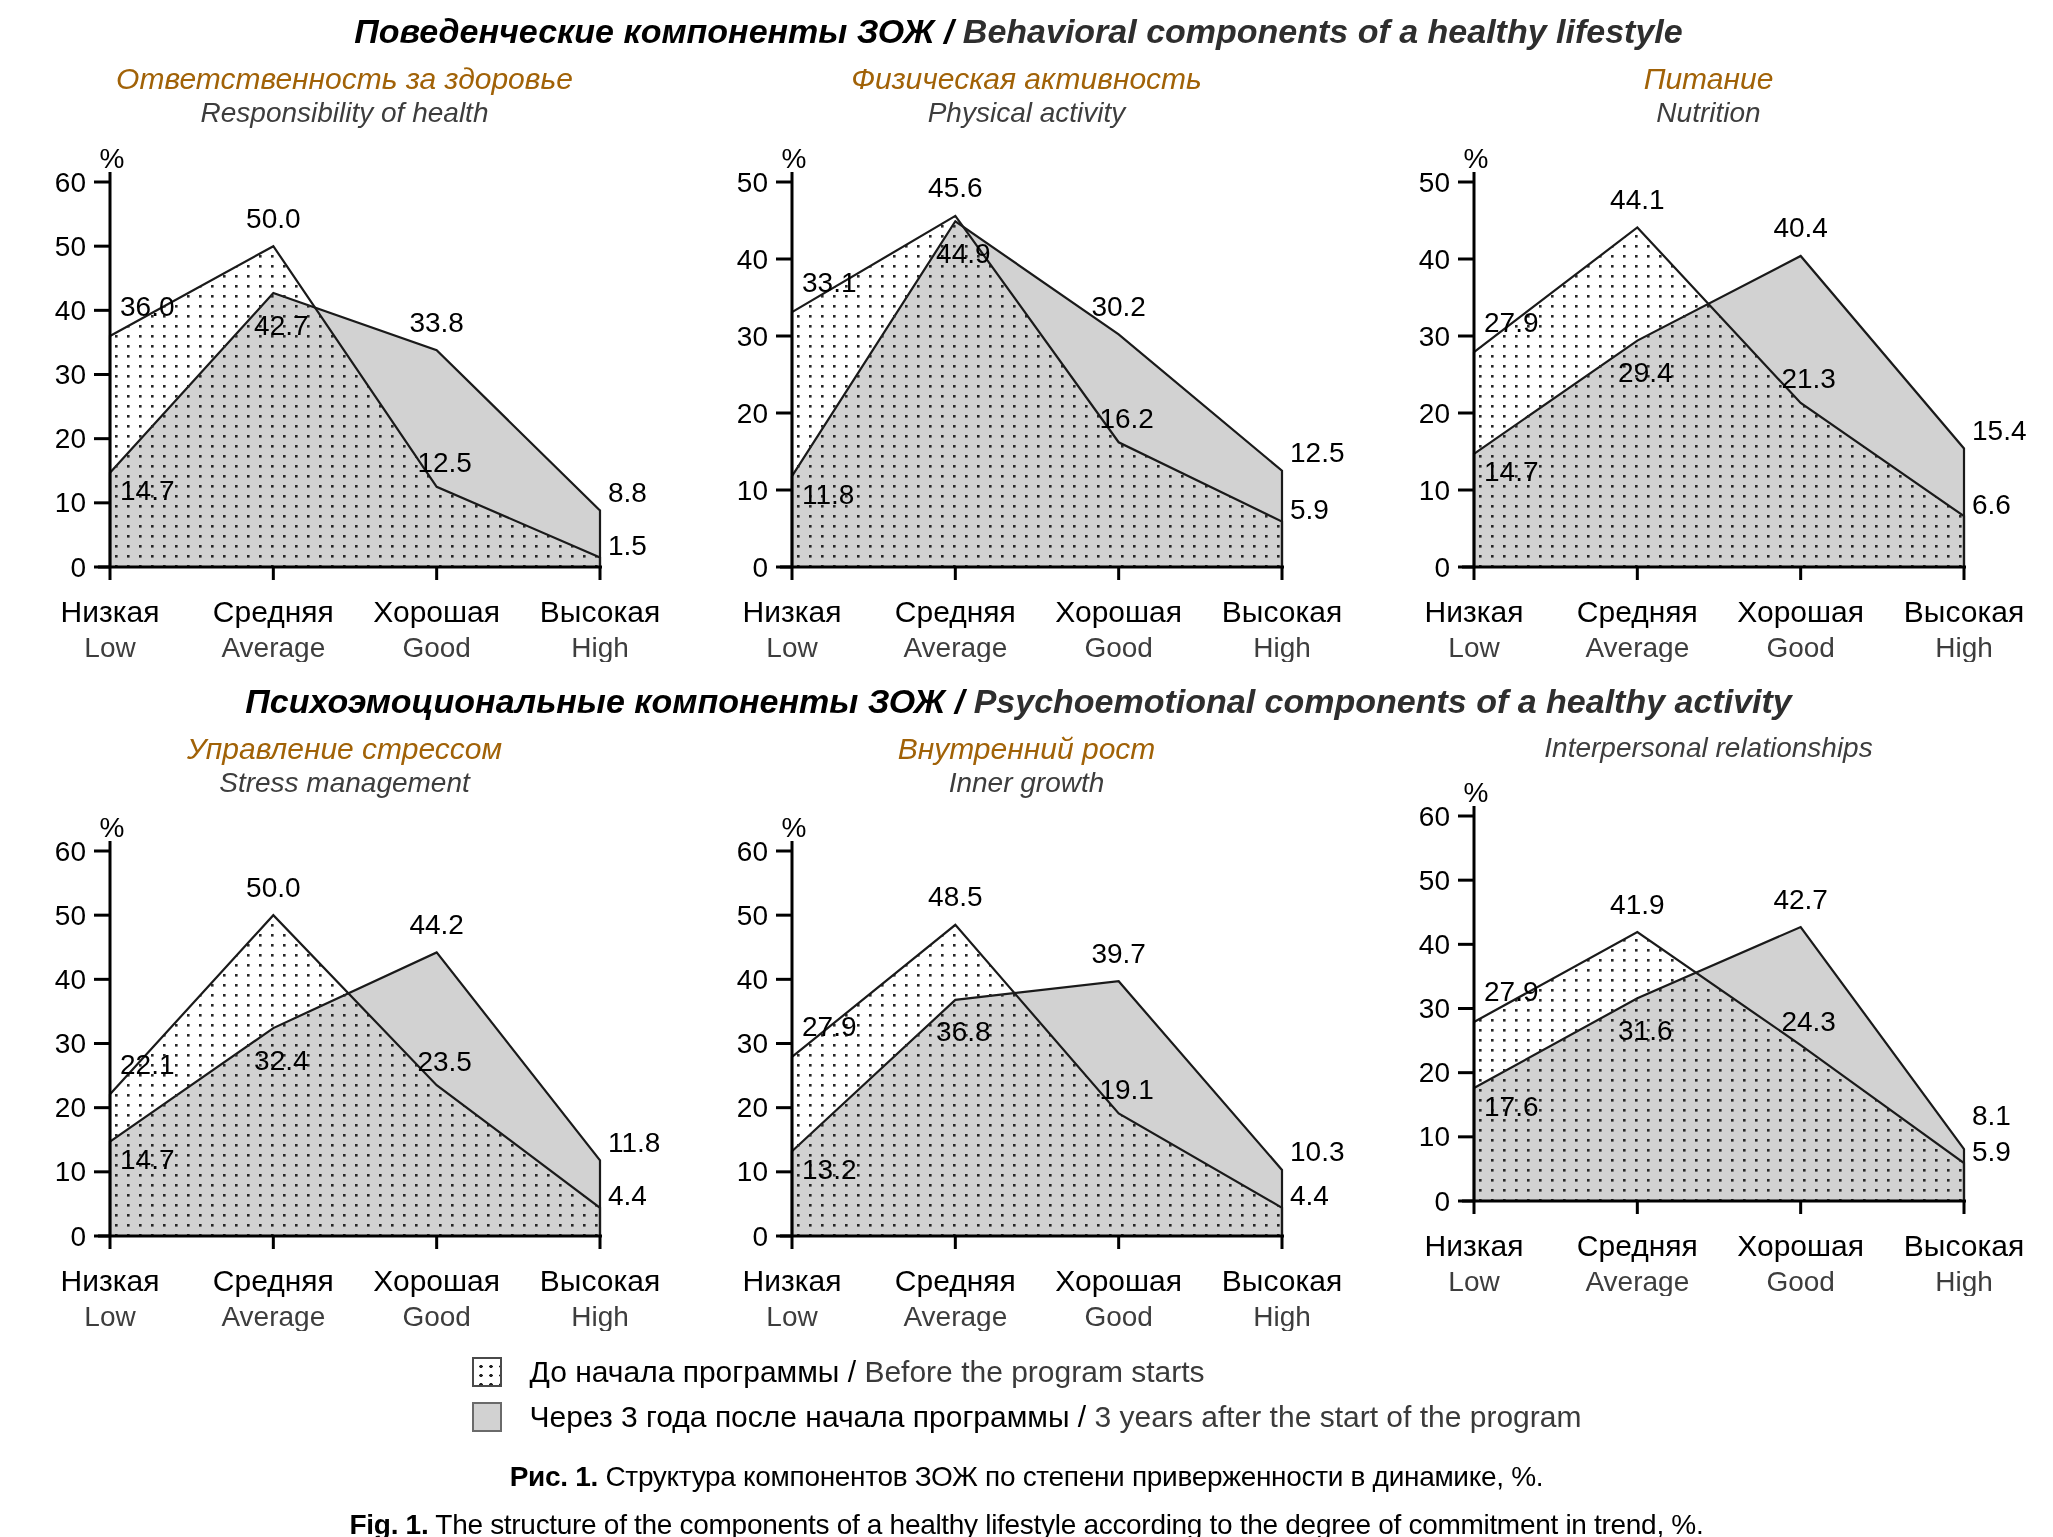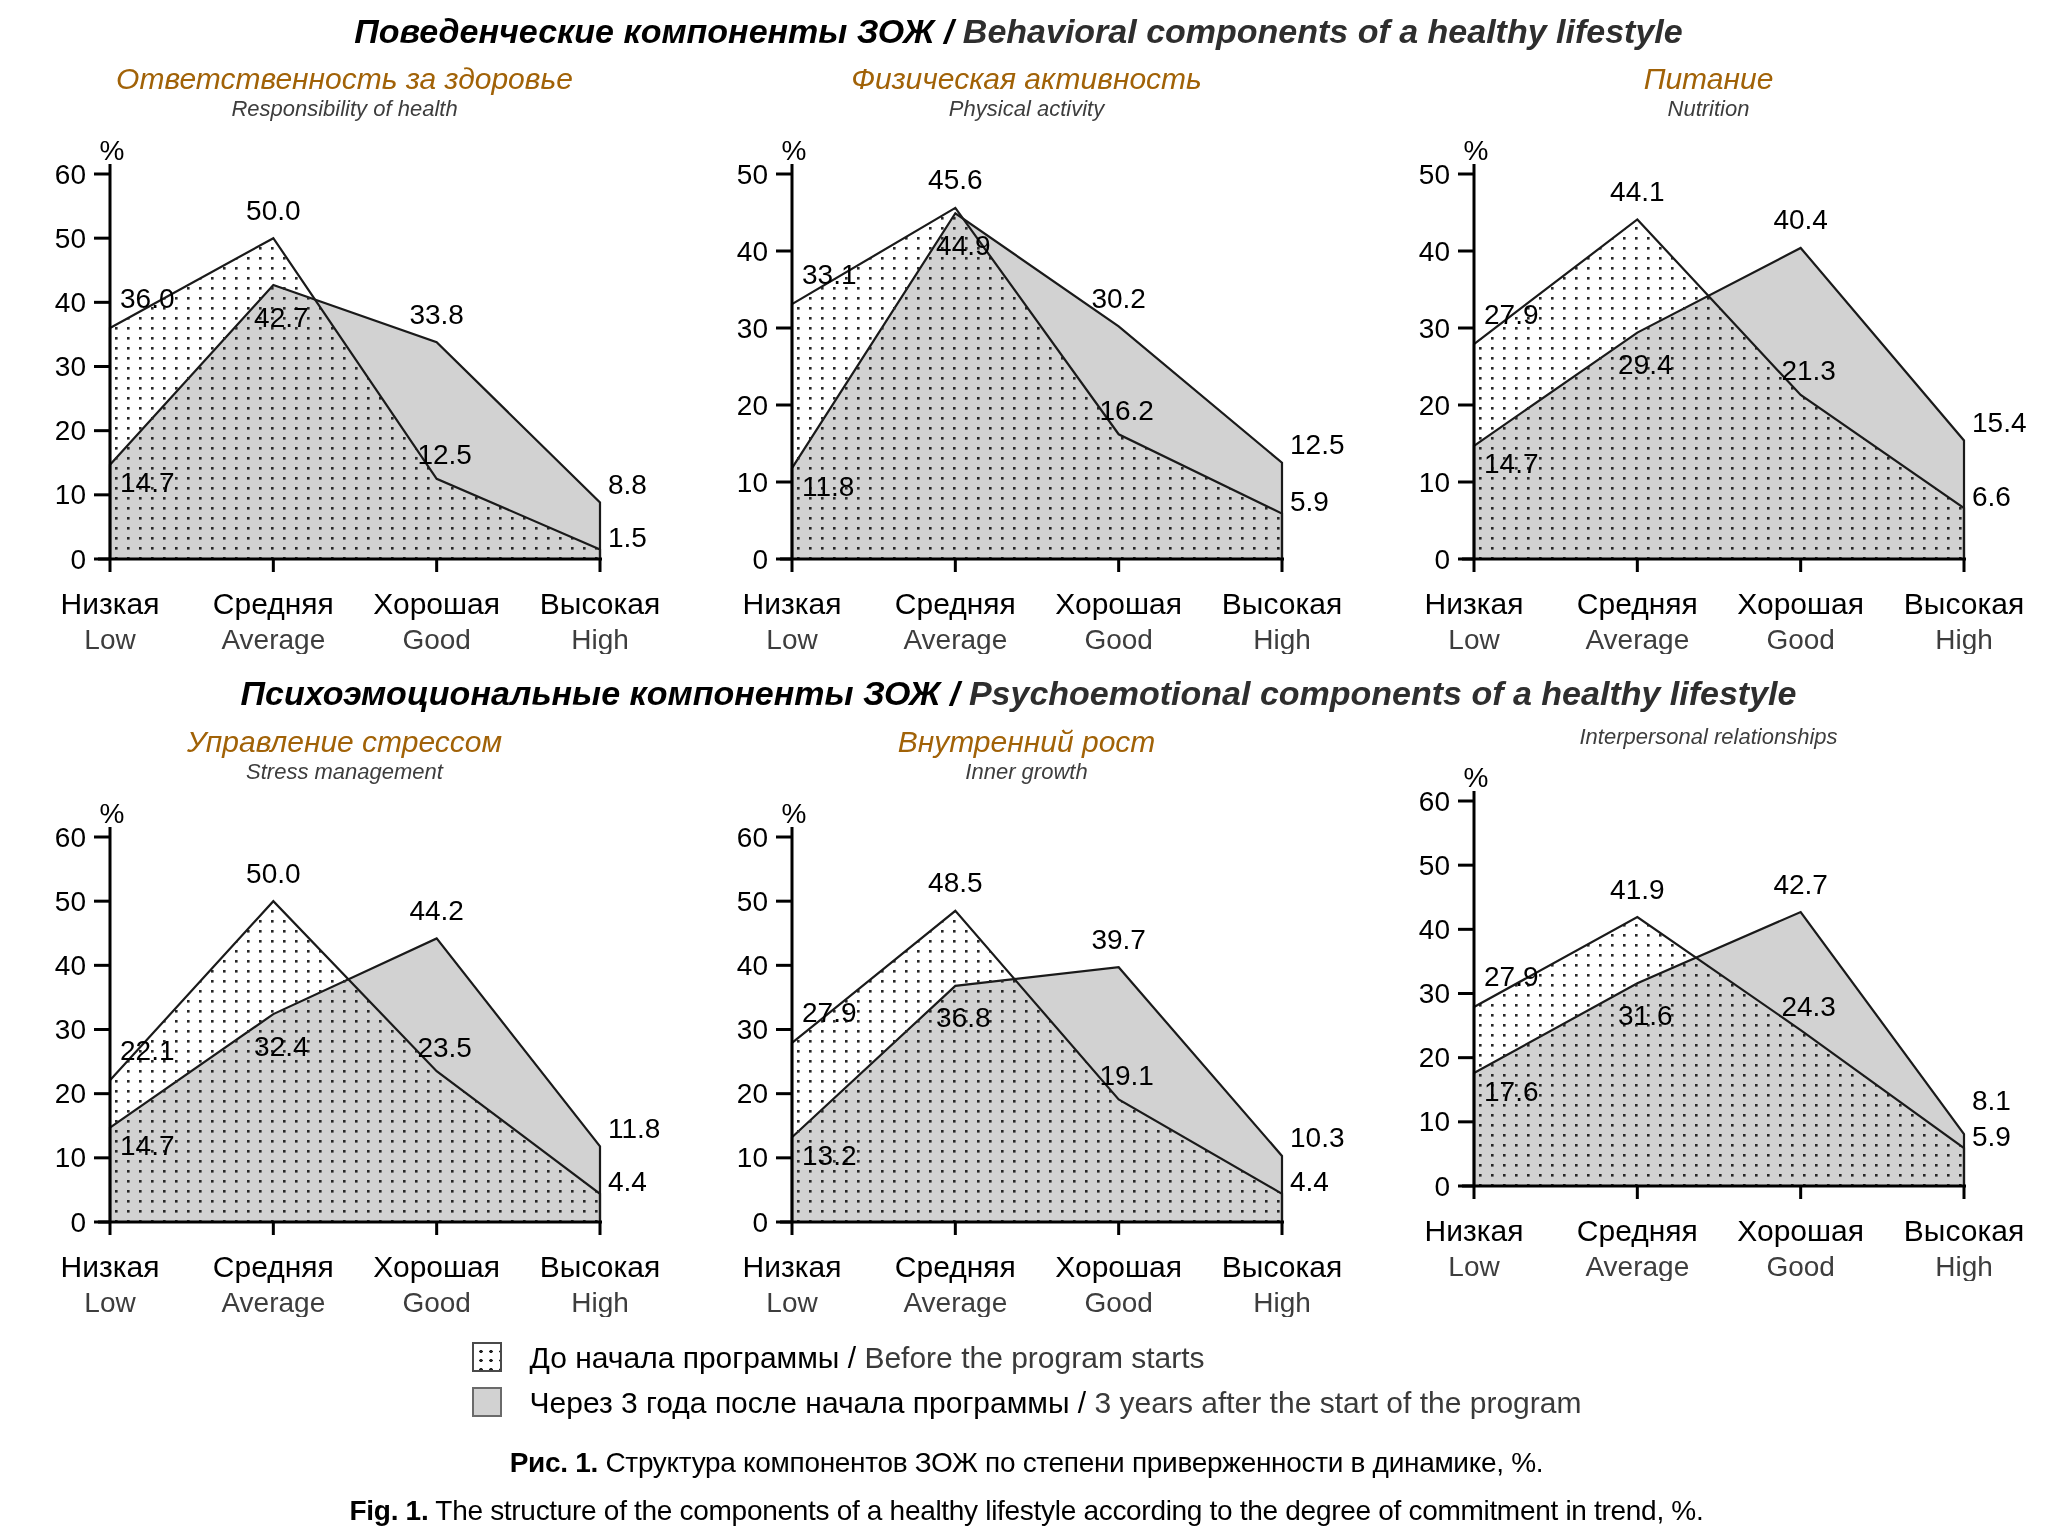--- a/index.html
+++ b/index.html
@@ -12,21 +12,21 @@
   .sec-title{
     text-align:center;font-style:italic;font-weight:bold;
     font-size:34px;margin:4px 16px 10px 0;line-height:1.15;
   }
   .sec-title .en{color:#2e2e2e;}
   .section + .section{margin-top:20px;}
   .chart-row{display:flex;justify-content:center;gap:22px;}
   .chart-cell{width:660px;flex:none;}
   .chart-title{text-align:center;font-style:italic;line-height:1.18;margin:0 0 2px 0;}
   .chart-title .ru{display:block;font-size:30px;color:#a16207;}
-  .chart-title .en{display:block;font-size:22px;color:#3d3d3d;}
+  .chart-title .en{display:block;font-size:28px;color:#3d3d3d;}
   svg.chart{display:block;margin:0 auto;}
   .legend{margin:24px auto 0 auto;width:fit-content;display:flex;flex-direction:column;gap:12px;}
   .legend-row{display:flex;align-items:center;gap:28px;font-size:30px;line-height:1.1;}
   .swatch{width:30px;height:30px;box-sizing:border-box;border:2px solid #4a4a4a;flex:none;}
   .swatch.dotted{
     background-color:#fff;
     background-image:radial-gradient(circle,#222 1.5px,transparent 1.9px);
     background-size:10px 9px;background-position:2px 3px;
   }
   .swatch.gray{background:#d2d2d2;border-color:#6a6a6a;}
@@ -198,21 +198,21 @@
             <text x="421.6666666666667" y="95.92000000000002" fill="#000000" font-size="28" font-family="&quot;Liberation Sans&quot;,sans-serif" text-anchor="middle" dominant-baseline="central">40.4</text>
             <text x="429.6666666666667" y="246.99" fill="#000000" font-size="28" font-family="&quot;Liberation Sans&quot;,sans-serif" text-anchor="middle" dominant-baseline="central">21.3</text>
             <text x="593" y="298.42" fill="#000000" font-size="28" font-family="&quot;Liberation Sans&quot;,sans-serif" text-anchor="start" dominant-baseline="central">15.4</text>
             <text x="593" y="372.18" fill="#000000" font-size="28" font-family="&quot;Liberation Sans&quot;,sans-serif" text-anchor="start" dominant-baseline="central">6.6</text>
           </svg>
         </div>
       </div>
   </div>
 
   <div class="section">
-    <h2 class="sec-title"><span class="ru">Психоэмоциональные компоненты ЗОЖ</span><span class="sep"> / </span><span class="en">Psychoemotional components of a healthy lifestyle</span></h2>
+    <h2 class="sec-title"><span class="ru">Психоэмоциональные компоненты ЗОЖ</span><span class="sep"> / </span><span class="en">Psychoemotional components of a healthy activity</span></h2>
     <div class="chart-row">
         <div class="chart-cell">
           <div class="chart-title">
             <span class="ru">Управление стрессом</span>
             <span class="en">Stress management</span>
           </div>
           <svg class="chart" width="660" height="530" viewBox="0 0 660 530">
             <defs>
               <pattern id="dots3" patternUnits="userSpaceOnUse" width="12" height="10">
                 <rect x="4" y="3" width="2.6" height="2.6" fill="#262626"></rect>

